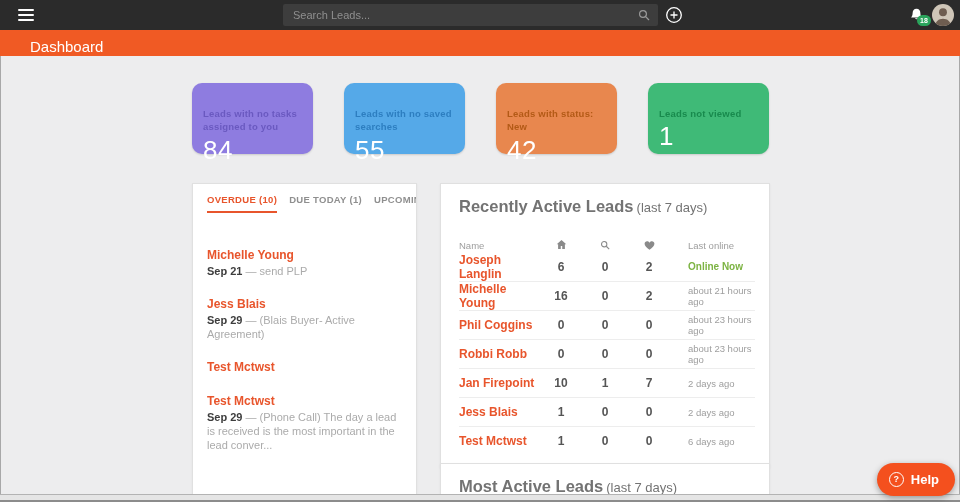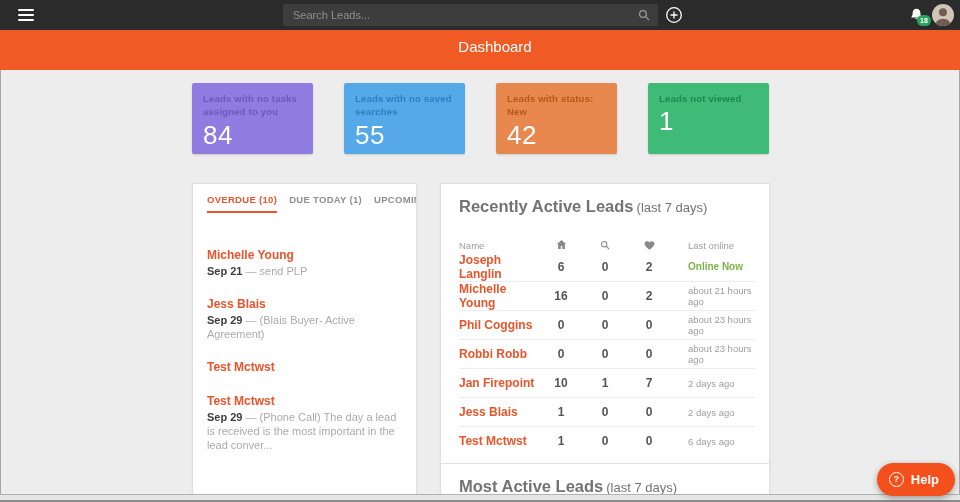--- a/index.html
+++ b/index.html
@@ -24,27 +24,27 @@
   .search-wrap .mag { position:absolute; right:8px; top:5px; }
   .add-btn { position:absolute; left:665px; top:6px; width:18px; height:18px; cursor:pointer; background:none; border:none; }
   .bell-wrap { position:absolute; right:36px; top:7px; width:15px; height:16px; cursor:pointer; }
   .badge {
     position:absolute; left:8px; top:8px; min-width:14px; height:11px; padding:0 2px;
     background:#2aa45c; border-radius:6px; color:#fff; font-size:7px; font-weight:bold;
     line-height:11px; text-align:center;
   }
   .avatar { position:absolute; right:6px; top:4px; width:22px; height:22px; border-radius:50%; overflow:hidden; cursor:pointer; }
   
-  .appbar { position:absolute; top:30px; left:0; right:0; height:40px; background:#f05a24; z-index:9;text-align:center; }
+  .appbar { position:absolute; top:30px; left:0; right:0; height:26px; background:#f05a24; z-index:9; }
   .appbar .title { line-height:33px; padding-left:30px; color:#fff; font-size:15px; }
   
   .content { position:absolute; top:63px; left:0; right:0; bottom:0; overflow:hidden; }
   .stats-row { position:absolute; left:192px; top:20px; display:flex; gap:31px; }
   .stat-card {
-    width:121px; height:71px; padding:9px 11px; border-radius:2px; cursor:pointer;
+    width:121px; height:71px; padding:24px 11px; border-radius:10px; cursor:pointer;
     box-shadow:0 1px 2px rgba(0,0,0,.15);
   }
   .stat-label { font-size:9.5px; font-weight:bold; line-height:1.4; letter-spacing:.2px; }
   .stat-value { font-size:26px; color:#fff; margin-top:1px; letter-spacing:.5px; }
   .panel {
     position:absolute; background:#fff; border:1px solid #e0e0e0;
     box-shadow:0 1px 2px rgba(0,0,0,.06);
   }
   
   #tasks-panel { left:192px; top:120px; width:225px; height:382px; padding:0 14px; overflow:hidden; }

